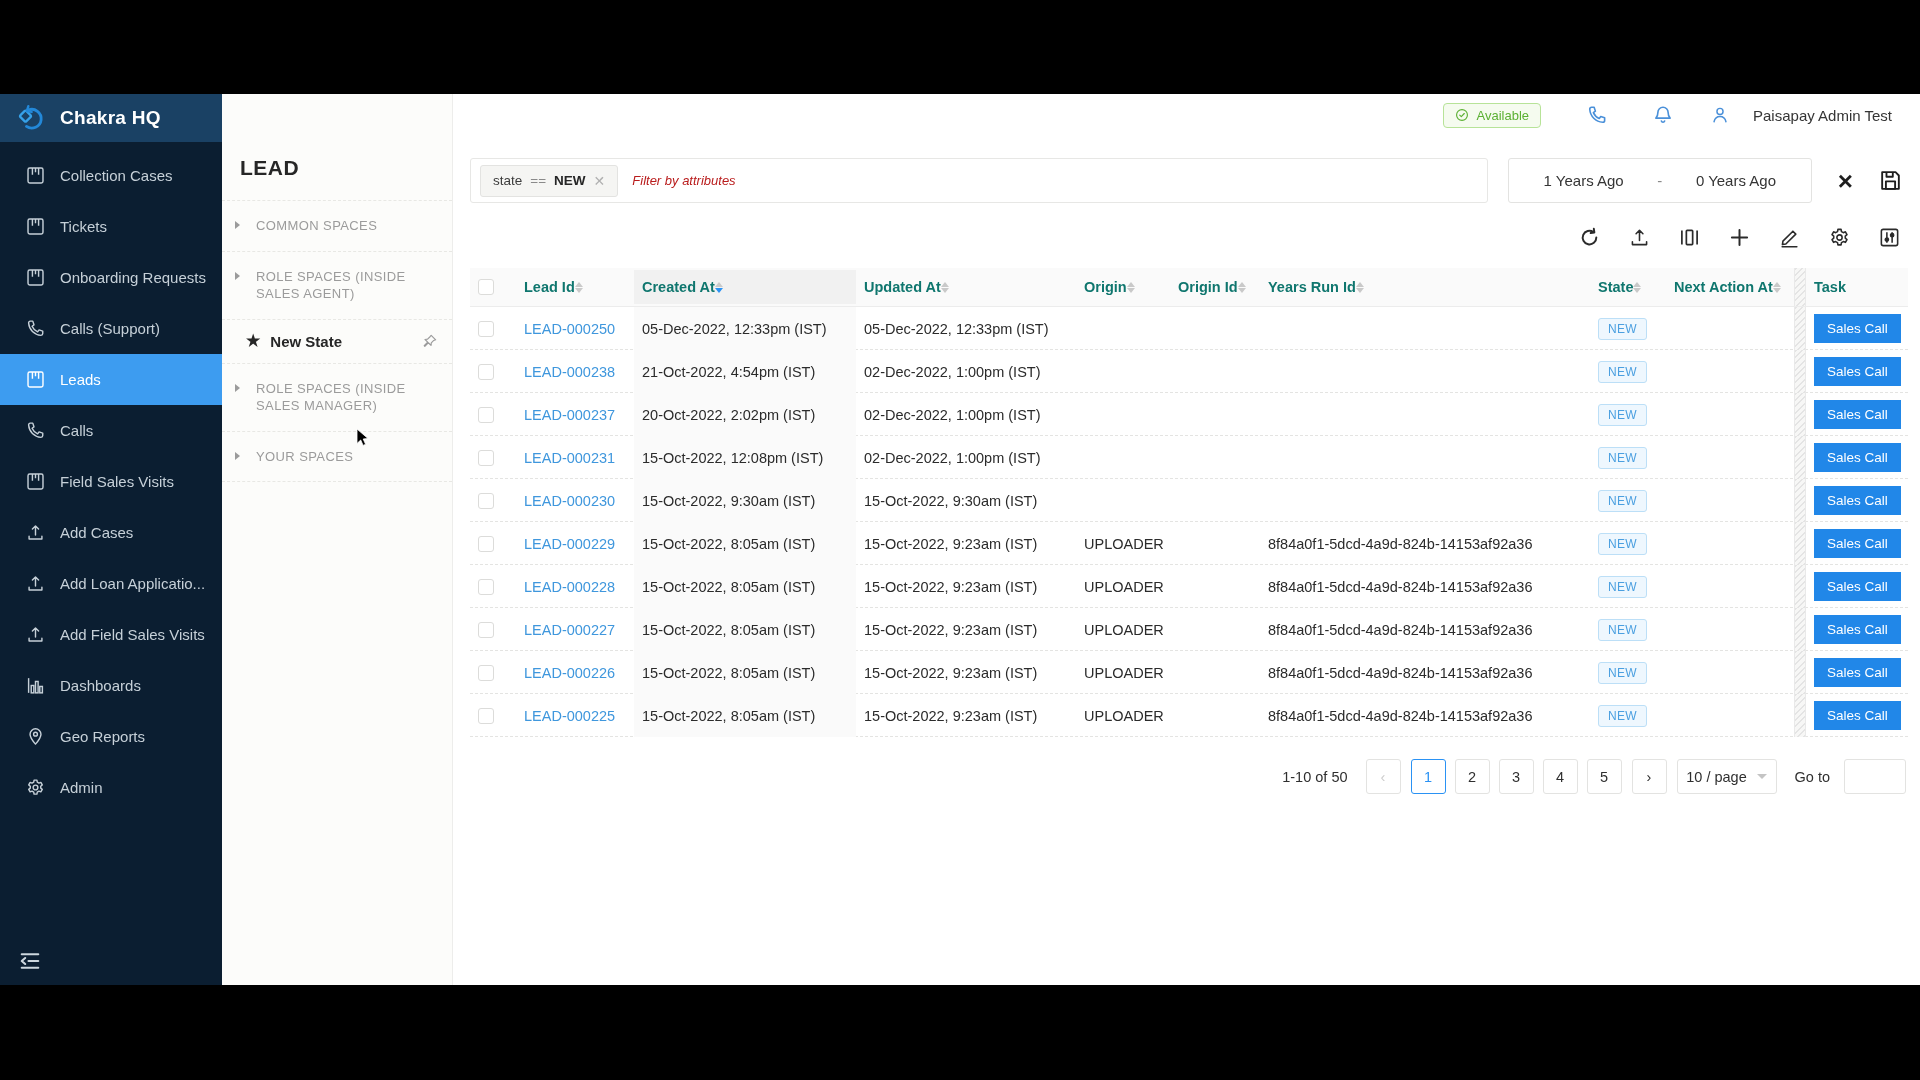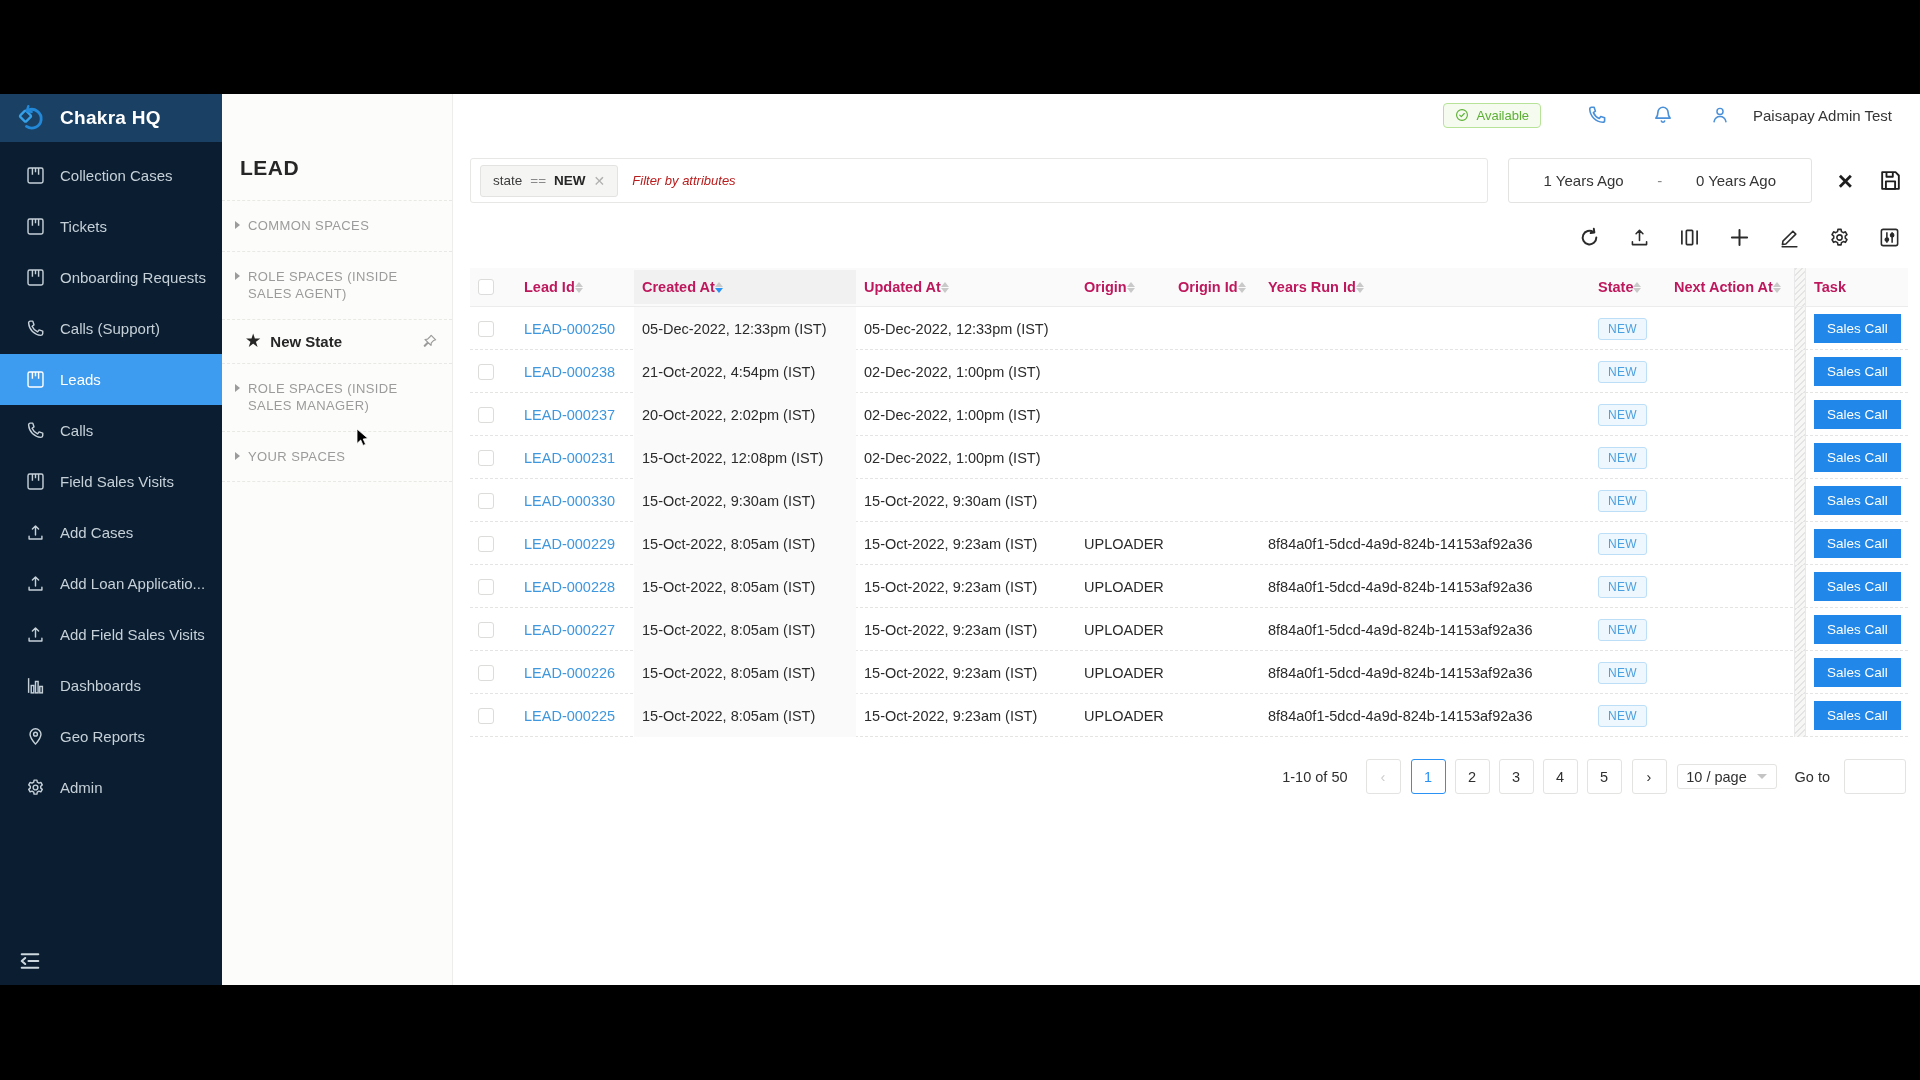--- a/index.html
+++ b/index.html
@@ -16,21 +16,21 @@
   .nav-item .icon { width:19px; height:19px; display:inline-flex; color:#c6d0d8; flex:none; }
   .nav-item.active { background:#3d9cf0; color:#fff; }
   .nav-item.active .icon { color:#fff; }
   .sidebar-footer { position:absolute; bottom:12px; left:18px; width:24px; height:24px; color:#cdd7de; cursor:pointer; }
 
   .icon svg { width:100%; height:100%; display:block; }
 
   
   .panel { width:231px; min-width:231px; background:#fcfcfa; border-right:1px solid #ededeb; padding-top:62px; }
   .panel-title { font-size:21px; font-weight:bold; color:#262626; padding:0 0 20px 18px; letter-spacing:.5px; border-bottom:1px dashed #e8e8e4; }
-  .space-group { padding:16px 12px 16px 13px; border-bottom:1px dashed #e8e8e4; display:flex; gap:8px; color:#9b9b9b; font-size:13px; letter-spacing:.4px; line-height:1.35; cursor:pointer; }
+  .space-group { padding:16px 12px 16px 13px; border-bottom:1px dashed #e8e8e4; display:flex; gap:16px; color:#9b9b9b; font-size:13px; letter-spacing:.4px; line-height:1.35; cursor:pointer; }
   .caret { width:0; height:0; border-left:5px solid #9b9b9b; border-top:4px solid transparent; border-bottom:4px solid transparent; margin-top:4px; flex:none; }
   .space-item { display:flex; align-items:center; gap:10px; padding:13px 14px 13px 24px; border-bottom:1px dashed #e8e8e4; font-size:15px; font-weight:bold; color:#262626; cursor:pointer; }
   .space-item .star { color:#262626; font-size:16px; line-height:1; }
   .space-item .pin { margin-left:auto; width:17px; height:17px; color:#9b9b9b; }
 
   
   .main { flex:1; display:flex; flex-direction:column; padding:0 12px 0 17px; min-width:0; }
 
   .topbar { height:42px; display:flex; align-items:center; justify-content:flex-end; gap:0; padding-right:16px; }
   .status-badge { display:flex; align-items:center; gap:7px; border:1px solid #b7e398; background:#f5fbef; color:#5bb033; font-size:13px; padding:4px 11px; border-radius:4px; }
@@ -53,21 +53,21 @@
   .xicon { font-size:26px; font-weight:bold; color:#1e1e1e; line-height:1; cursor:pointer; }
   .save { width:23px; height:23px; color:#1e1e1e; cursor:pointer; }
 
   .toolbar { margin-top:24px; display:flex; justify-content:flex-end; align-items:center; gap:29px; padding-right:8px; }
   .toolbar .ticon { width:21px; height:21px; color:#2b2b2b; cursor:pointer; display:inline-flex; align-items:center; justify-content:center; font-size:23px; line-height:1; }
 
   
   .table { margin-top:20px; }
   .tr { display:grid; grid-template-columns:46px 118px 222px 220px 94px 90px 330px 76px 128px 12px 1fr; align-items:center; }
   .thead { background:#fafafa; border-bottom:1px solid #ececec; }
-  .th { font-size:14.5px; font-weight:bold; color:#be185d; padding:9px 6px 9px 8px; display:flex; align-items:center; cursor:pointer; }
+  .th { font-size:14.5px; font-weight:bold; color:#0f766e; padding:9px 6px 9px 8px; display:flex; align-items:center; cursor:pointer; }
   .th.col-created_at { background:#f1f1f1; }
   .sorter { display:flex; flex-direction:column; gap:1px; }
   .sorter i { display:block; width:0; height:0; border-left:4.5px solid transparent; border-right:4.5px solid transparent; }
   .sorter .up { border-bottom:5px solid #c9c9c9; }
   .sorter .down { border-top:5px solid #c9c9c9; }
   .sorter .down.on { border-top-color:#2a92f4; }
   .row { border-bottom:1px dashed #e4e4e2; height:43px; }
   .td { font-size:14.5px; color:#2b2b2b; padding:0 6px 0 8px; white-space:nowrap; overflow:hidden; height:43px; display:flex; align-items:center; }
   .td.col-created_at { background:#fafafa; }
   .lead-link { color:#3f97dd; cursor:pointer; }
@@ -76,21 +76,21 @@
   .task-btn { background:#2187e8; color:#fff; font-size:13.5px; border:none; border-radius:0; padding:7px 13px; cursor:pointer; font-family:inherit; }
   .scroll-strip { height:100%; background-image:repeating-linear-gradient(135deg,#e4e4e4 0 1.5px,#f7f7f6 1.5px 4.5px); border-left:1px solid #e9e9e9; border-right:1px solid #e9e9e9; }
   .thead .scroll-strip { height:38px; }
 
   
   .pagination { margin-top:22px; display:flex; justify-content:flex-end; align-items:center; gap:10px; padding-right:2px; font-size:14.5px; color:#2f2f2f; }
   .page-summary { margin-right:8px; }
   .pg-btn { min-width:35px; height:35px; border:1px solid #e3e3e1; border-radius:3px; background:#fff; display:flex; align-items:center; justify-content:center; font-size:14.5px; color:#2f2f2f; cursor:pointer; }
   .pg-btn.disabled { color:#cccccc; cursor:default; }
   .pg-btn.active { border-color:#2a92f4; color:#2a92f4; }
-  .page-size { width:100px; height:25px; border:1px solid #e3e3e1; border-radius:3px; display:flex; align-items:center; justify-content:center; gap:10px; cursor:pointer; }
+  .page-size { width:100px; height:35px; border:1px solid #e3e3e1; border-radius:3px; display:flex; align-items:center; justify-content:center; gap:10px; cursor:pointer; }
   .page-size .chev { width:0; height:0; border-left:5px solid transparent; border-right:5px solid transparent; border-top:5px solid #c4c4c4; }
   .goto-label { margin:0 4px 0 8px; }
   .goto-input { width:62px; height:35px; border:1px solid #e3e3e1; border-radius:3px; background:#fff; }
 
   .mouse-cursor { position:absolute; left:356px; top:428px; width:14px; height:20px; z-index:50; pointer-events:none; }
 </style>
 </head>
 <body>
 
 <div class="app">
@@ -520,21 +520,21 @@
             <div class="scroll-strip"></div>
             <div class="td col-task">
               <button class="task-btn">Sales Call</button>
             </div>
           </div>
           <div class="tr row">
             <div class="td col-checkbox">
               <span class="checkbox"></span>
             </div>
             <div class="td col-lead_id">
-              <span class="lead-link">LEAD-000330</span>
+              <span class="lead-link">LEAD-000230</span>
             </div>
             <div class="td col-created_at">15-Oct-2022, 9:30am (IST)</div>
             <div class="td col-updated_at">15-Oct-2022, 9:30am (IST)</div>
             <div class="td col-origin"></div>
             <div class="td col-origin_id"></div>
             <div class="td col-origin_run_id"></div>
             <div class="td col-state">
               <span class="state-badge">NEW</span>
             </div>
             <div class="td col-next_action_at"></div>

